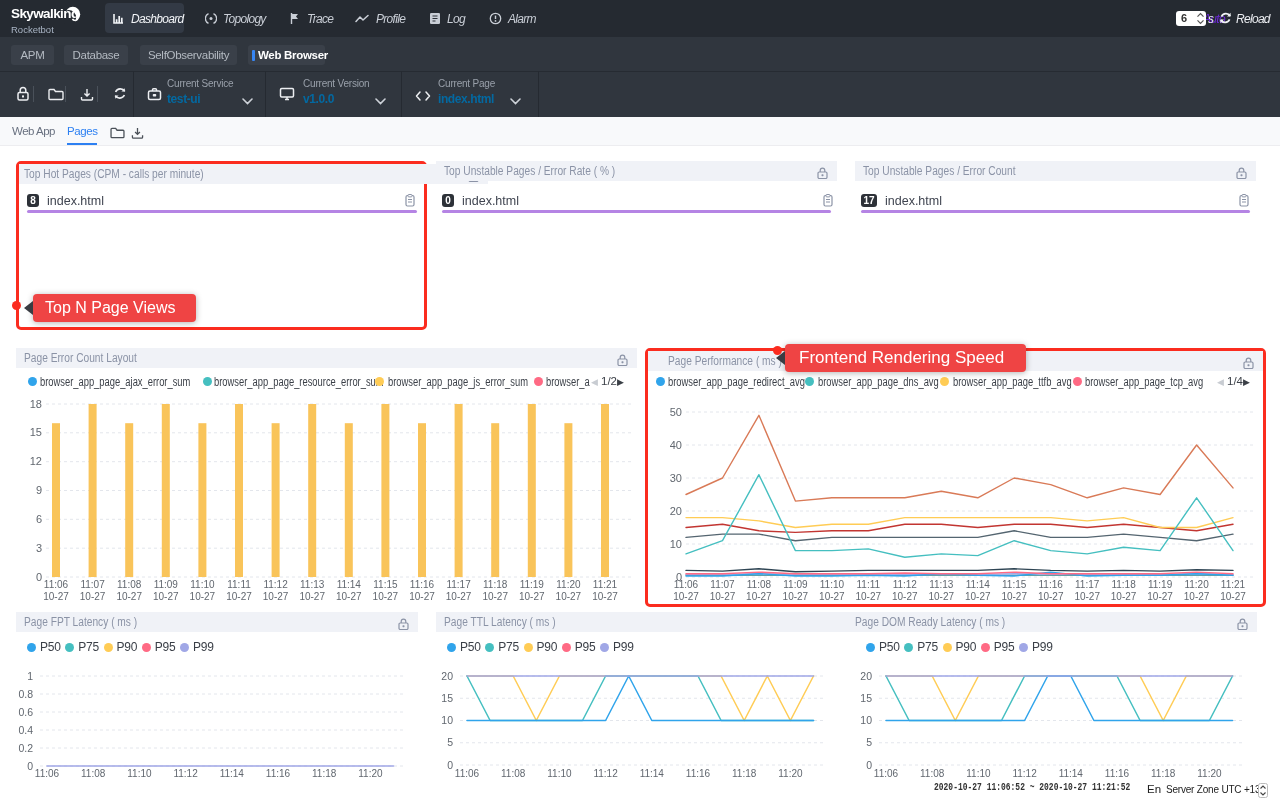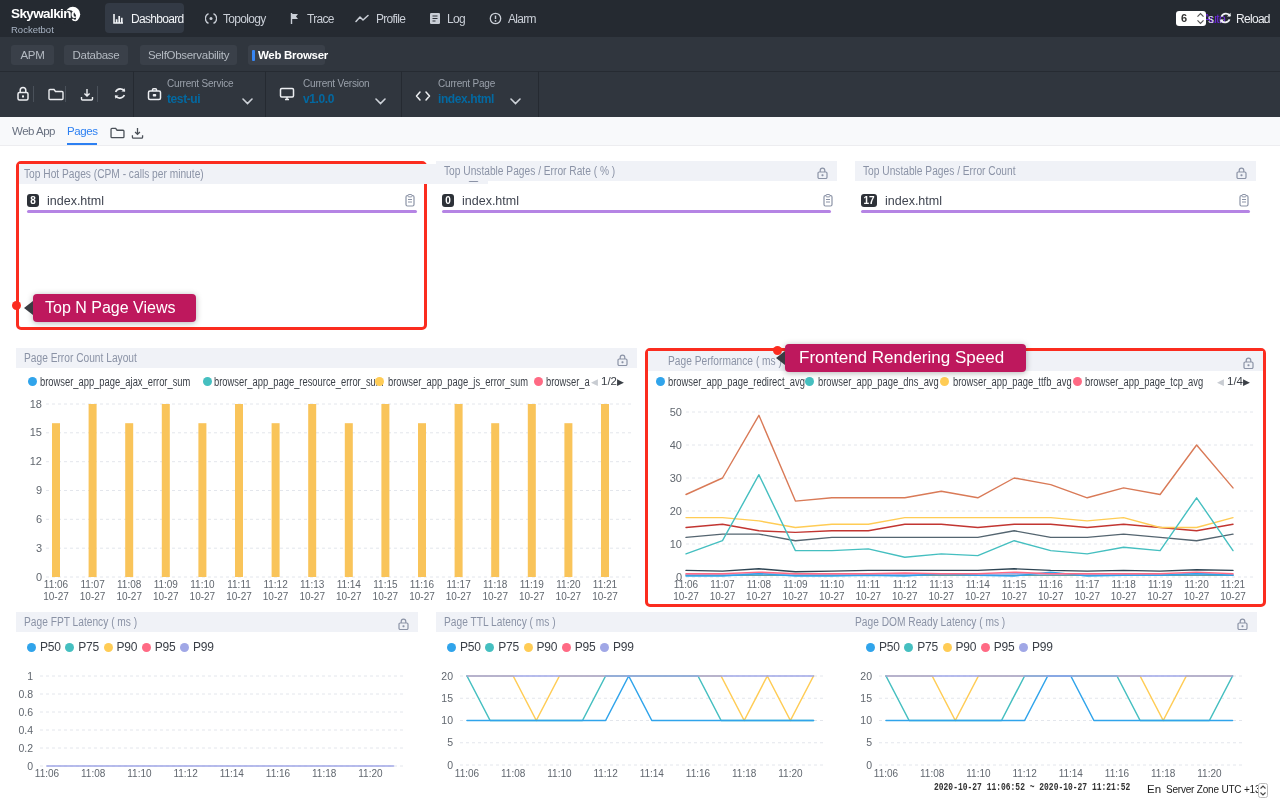--- a/index.html
+++ b/index.html
@@ -1,35 +1,35 @@
 <!DOCTYPE html>
 <html><head><meta charset="utf-8"><style>
 *{margin:0;padding:0;box-sizing:border-box;}
 html,body{width:1280px;height:800px;overflow:hidden;background:#fff;
  font-family:"Liberation Sans",sans-serif;-webkit-font-smoothing:antialiased;}
 .abs{position:absolute;}
 .nav{left:0;top:0;width:1280px;height:37px;background:#252a31;}
 .row2{left:0;top:37px;width:1280px;height:34px;background:#30363e;}
 .row3{left:0;top:71px;width:1280px;height:46px;background:#30363e;border-top:1px solid #262b32;}
 .row4{left:0;top:117px;width:1280px;height:29px;background:#f8f9fb;border-bottom:1px solid #ededf0;}
-.navitem{position:absolute;top:0;height:37px;display:flex;align-items:center;gap:6px;color:#c9ced6;font-size:12px;letter-spacing:-0.7px;}
+.navitem{position:absolute;top:0;height:37px;display:flex;align-items:center;gap:6px;color:#c9ced6;font-size:12px;letter-spacing:-0.7px;font-style:italic;}
 .pill{position:absolute;top:45px;height:20px;white-space:nowrap;background:#3a4049;border-radius:3px;color:#b4bac2;
  font-size:11.5px;letter-spacing:-0.3px;display:flex;align-items:center;justify-content:center;}
 .hdr{position:absolute;height:20px;background:#f0f2f7;color:#8b93a6;font-size:12px;line-height:20px;white-space:nowrap;}
 .hdr b{font-weight:normal;display:inline-block;transform:scaleX(0.85);transform-origin:0 0;}
 .hdr .lk{position:absolute;right:9px;top:4px;}
 .badge{position:absolute;height:13px;background:#2d3138;border-radius:3px;color:#fff;font-size:10px;
  font-weight:bold;text-align:center;line-height:13px;}
 .pname{position:absolute;color:#3f4450;font-size:12.5px;}
 .pbar{position:absolute;height:3px;background:#b584e4;border-radius:2px;}
 .ltx{position:absolute;font-size:12px;color:#3a3f47;white-space:nowrap;transform:scaleX(0.78);transform-origin:0 0;}
 .legend{position:absolute;display:flex;align-items:center;font-size:10.5px;letter-spacing:-0.35px;color:#3a3f47;white-space:nowrap;}
 .dot{width:9px;height:9px;border-radius:50%;margin-right:4px;flex:none;}
 .lgi{display:flex;align-items:center;margin-right:4.5px;flex:none;}
-.tip{position:absolute;background:#be185d;border-radius:4px;color:#fff;display:flex;align-items:center;
+.tip{position:absolute;background:#ef4444;border-radius:4px;color:#fff;display:flex;align-items:center;
  box-shadow:0 1px 6px rgba(0,0,0,.3);}
 .tip:before{content:"";position:absolute;left:-9px;top:50%;margin-top:-7px;border:7px solid transparent;
  border-right:9px solid #3a3c42;border-left:none;}
 .rdot{position:absolute;width:9px;height:9px;border-radius:50%;background:#fb2c1f;}
 .sep3{position:absolute;top:86px;width:1px;height:16px;background:#4a515a;}
 .blksep{position:absolute;top:71px;width:1px;height:46px;background:#252a31;}
 .lbl3{position:absolute;color:#99a0aa;font-size:10px;letter-spacing:-0.2px;}
 .val3{position:absolute;color:#0369a1;font-size:12px;font-weight:bold;letter-spacing:-0.4px;}
 </style></head><body>
 

